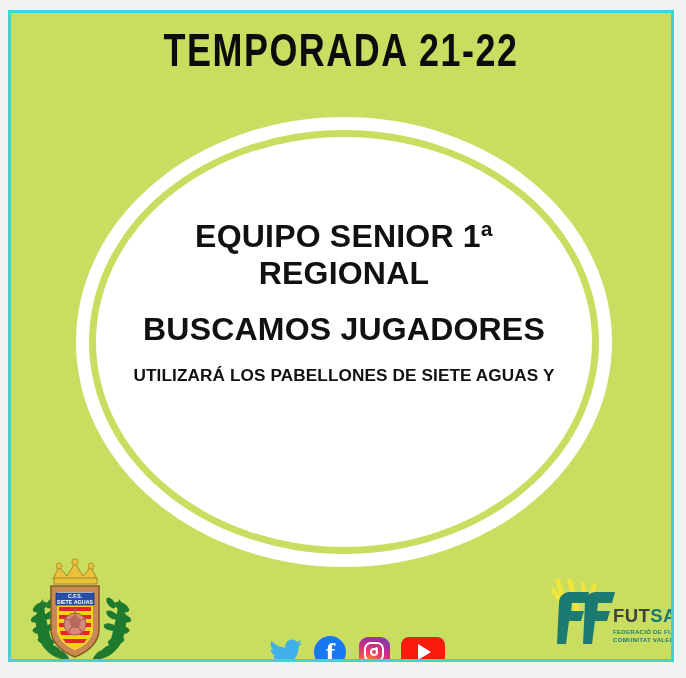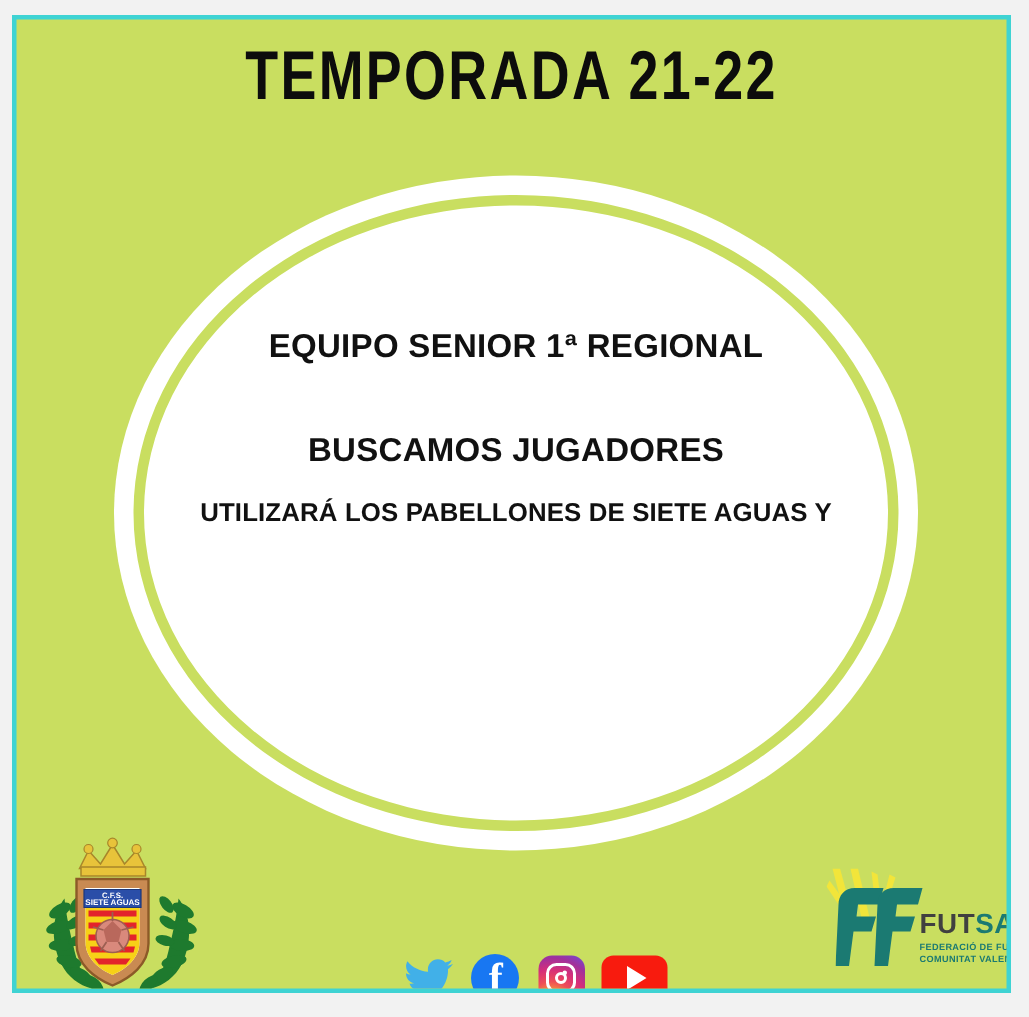--- a/index.html
+++ b/index.html
@@ -87,25 +87,25 @@
     position: absolute;
     left: 96px;
     top: 205px;
     width: 474px;
     text-align: center;
     color: #111111;
   }
   .line-1, .line-2 {
     font-family: "Liberation Sans", sans-serif;
     font-weight: bold;
-    font-size: 22px;
+    font-size: 32px;
     letter-spacing: 0.2px;
     line-height: 1.15;
   }
-  .line-2 { margin-top: 44px; }
+  .line-2 { margin-top: 19px; }
   .body-block {
     margin-top: 17px;
     font-family: "Liberation Sans", sans-serif;
     font-weight: bold;
     font-size: 17.2px;
     line-height: 1.38;
     letter-spacing: 0.1px;
   }
   .body-block.second { margin-top: 25px; }
 

